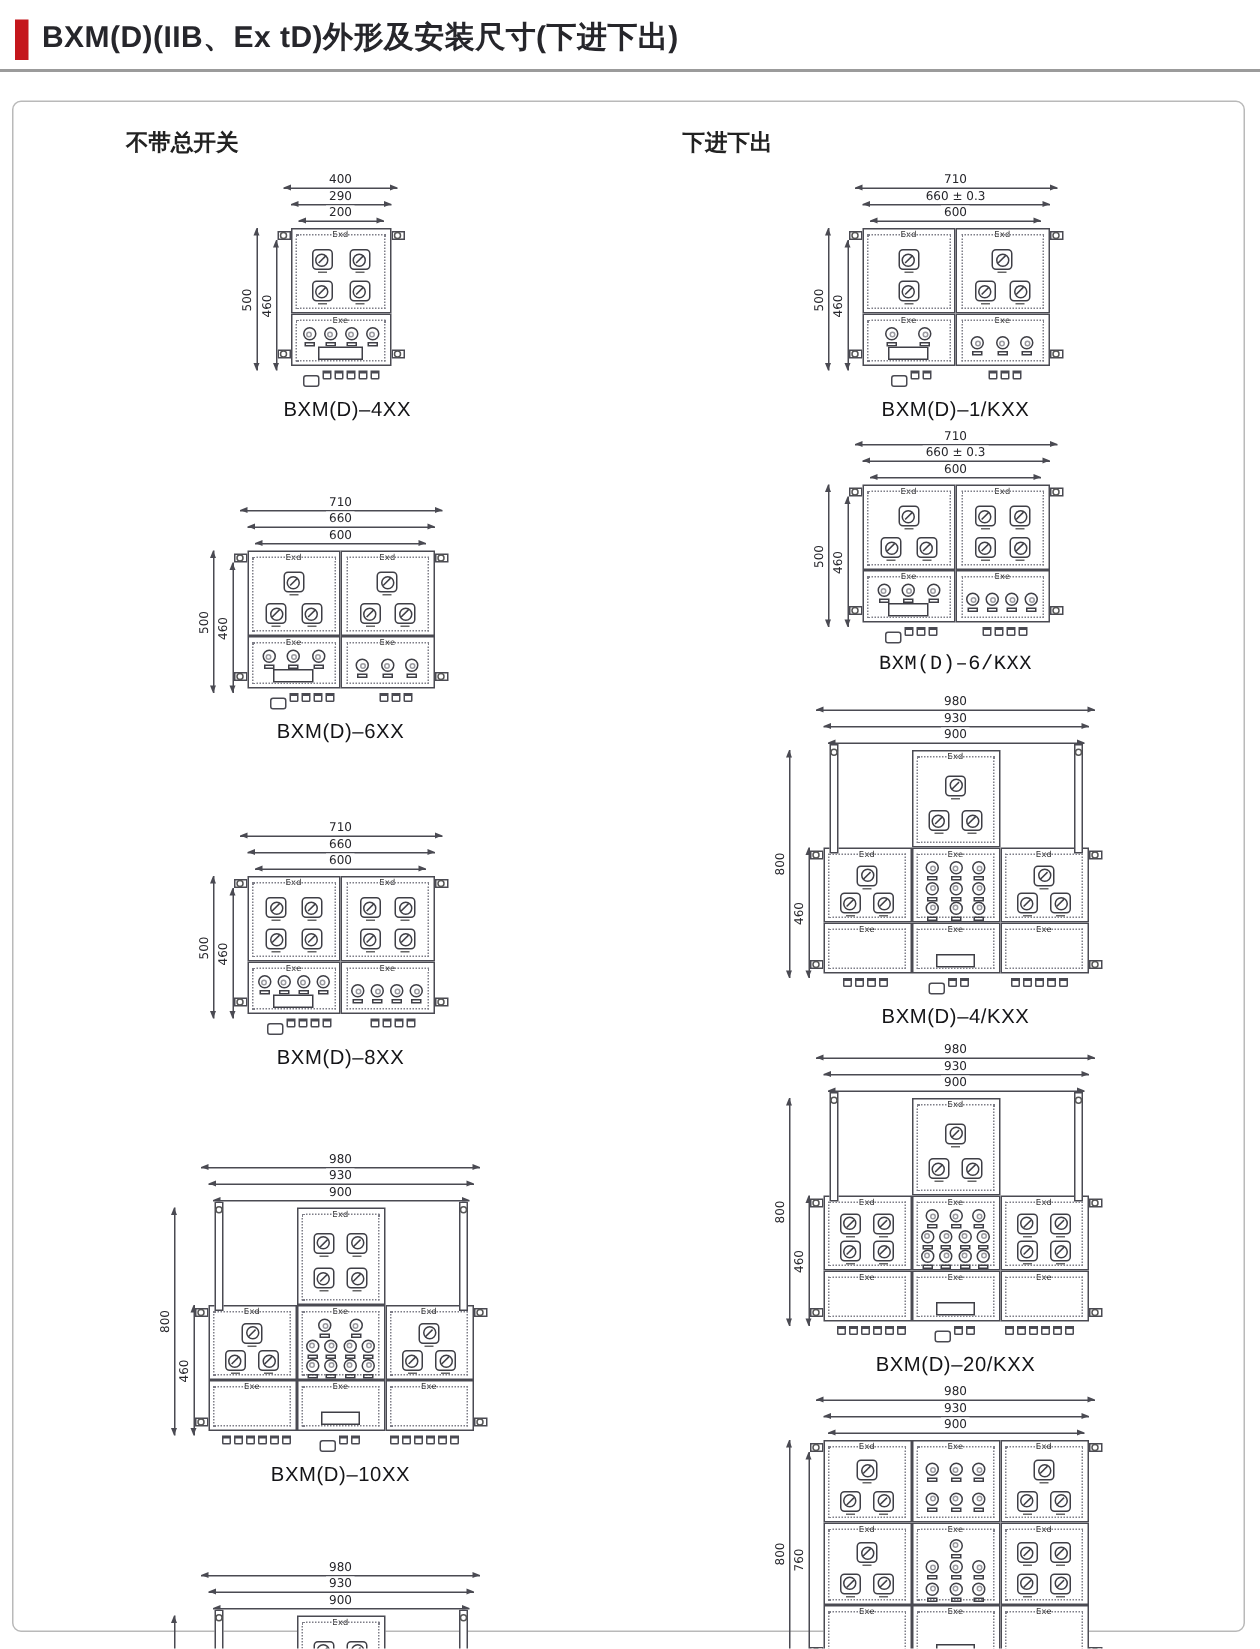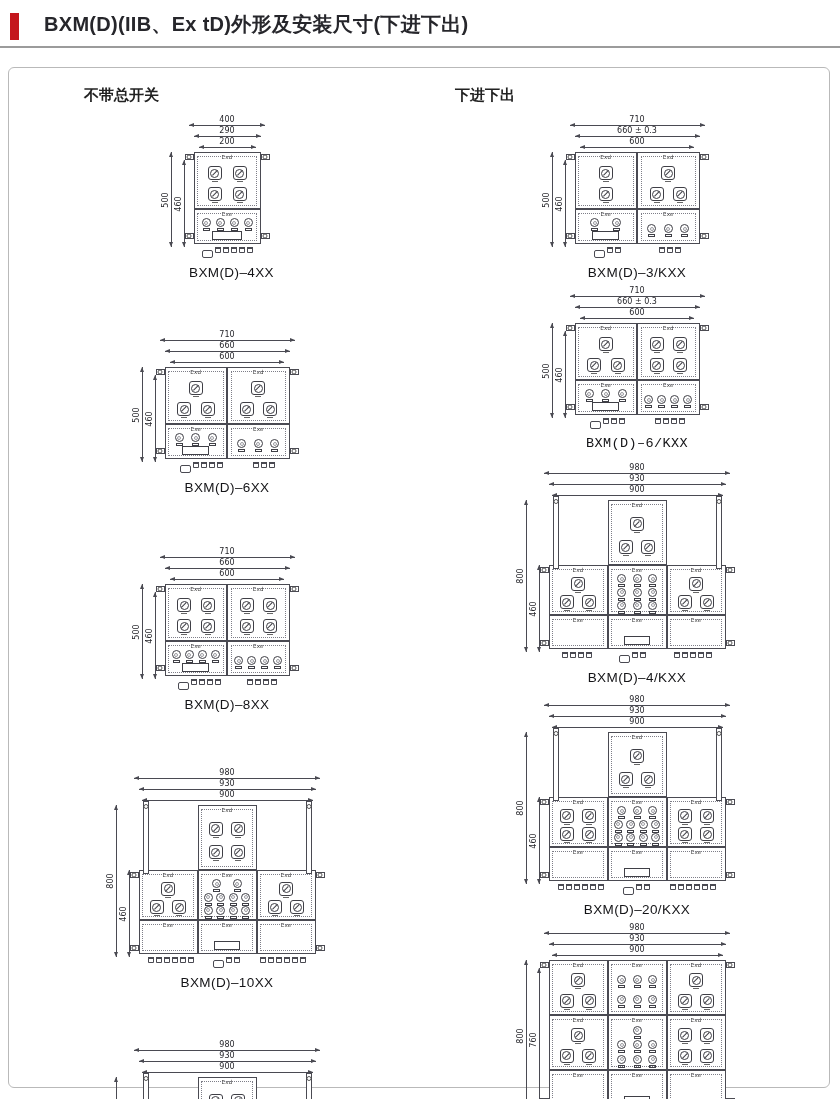--- a/index.html
+++ b/index.html
@@ -1,21 +1,21 @@
 <!DOCTYPE html>
 <html><head>
 <meta charset="utf-8">
 <style>
   html,body{margin:0;padding:0;background:#ffffff;}
   body{width:840px;height:1099px;position:relative;font-family:"Liberation Sans","DejaVu Sans",sans-serif;color:#1e1e22;overflow:hidden;}
 
   
   .hdr{position:absolute;left:0;top:0;width:840px;height:48px;}
   .accent{position:absolute;left:10px;top:13px;width:9px;height:27px;background:#c4161c;}
-  .title{position:absolute;left:44px;top:11px;font-size:20px;font-weight:bold;color:#26262b;letter-spacing:0.3px;white-space:nowrap;}
+  .title{position:absolute;left:28px;top:11px;font-size:20px;font-weight:bold;color:#26262b;letter-spacing:0.3px;white-space:nowrap;}
   .title-rule{position:absolute;left:0;right:0;top:46px;height:2px;background:#9b9b9b;}
 
   
   .frame{position:absolute;left:8px;top:67px;width:822px;height:1021px;border:1px solid #b9b9b9;border-radius:6px;box-sizing:border-box;display:flex;}
   .col{flex:1 1 50%;display:flex;flex-direction:column;align-items:center;padding-top:16px;box-sizing:border-box;}
   .col-heading{align-self:flex-start;font-size:15px;font-weight:bold;color:#222;margin:2px 0 12px 0;}
   .col0 .col-heading{margin-left:75px;text-align:center;}
   .col1 .col-heading{margin-left:36px;}
 
   
@@ -1000,21 +1000,21 @@
               <div class="gmain"></div>
               <div class="g"></div>
               <div class="g"></div>
             </div>
             <div class="ggrp">
               <div class="g"></div>
               <div class="g"></div>
               <div class="g"></div>
             </div>
           </div>
-          <div class="cap" style="margin-left: 26px; width: 135px;">BXM(D)–3/KXX</div>
+          <div class="cap" style="margin-left: 26px; width: 135px;">BXM(D)–1/KXX</div>
         </div>
         <div class="drw" style="width: 161px; margin-bottom: 14px;">
           <div class="tdims" style="margin-left: 26px; width: 135px;">
             <div class="tdim" style="width: 135px;">
               <div class="tnum">710</div>
               <div class="tl"></div>
             </div>
             <div class="tdim" style="width: 125px;">
               <div class="tnum">660 ± 0.3</div>
               <div class="tl"></div>

